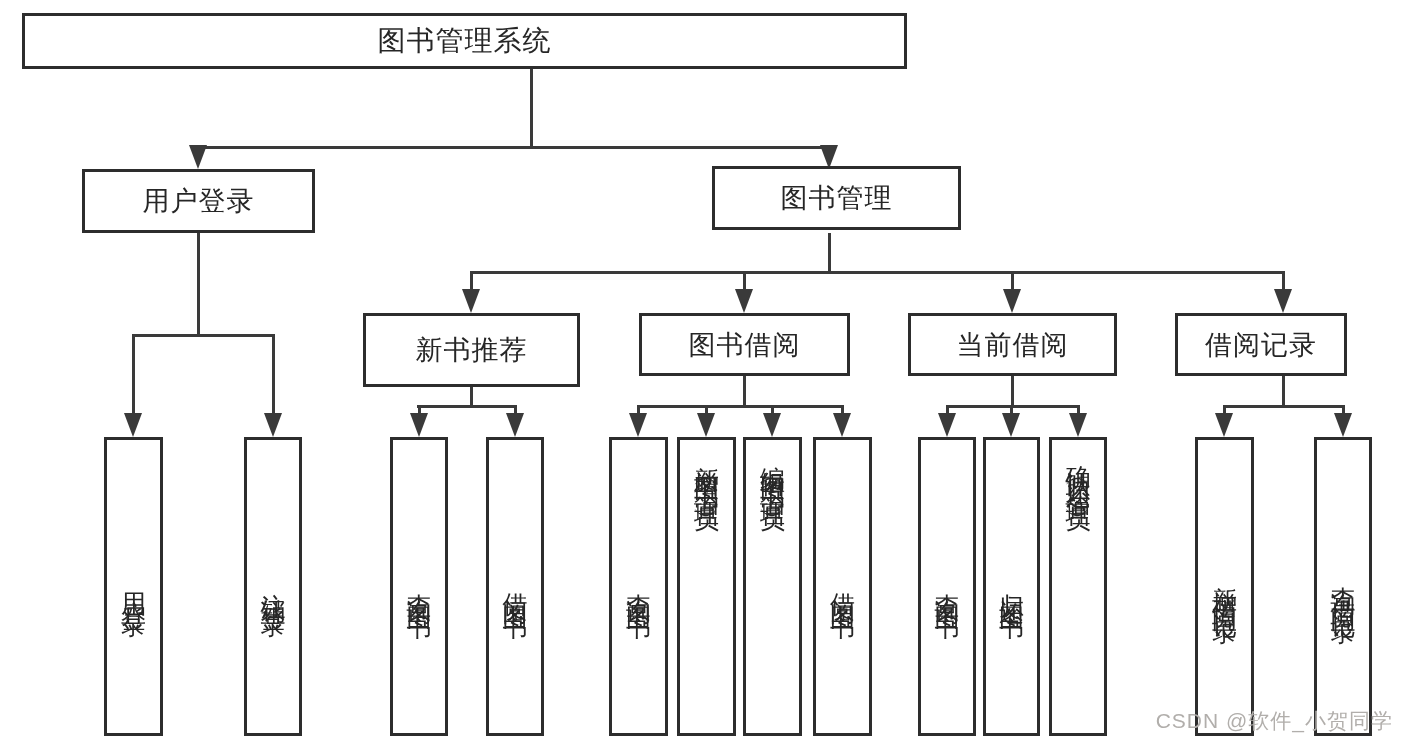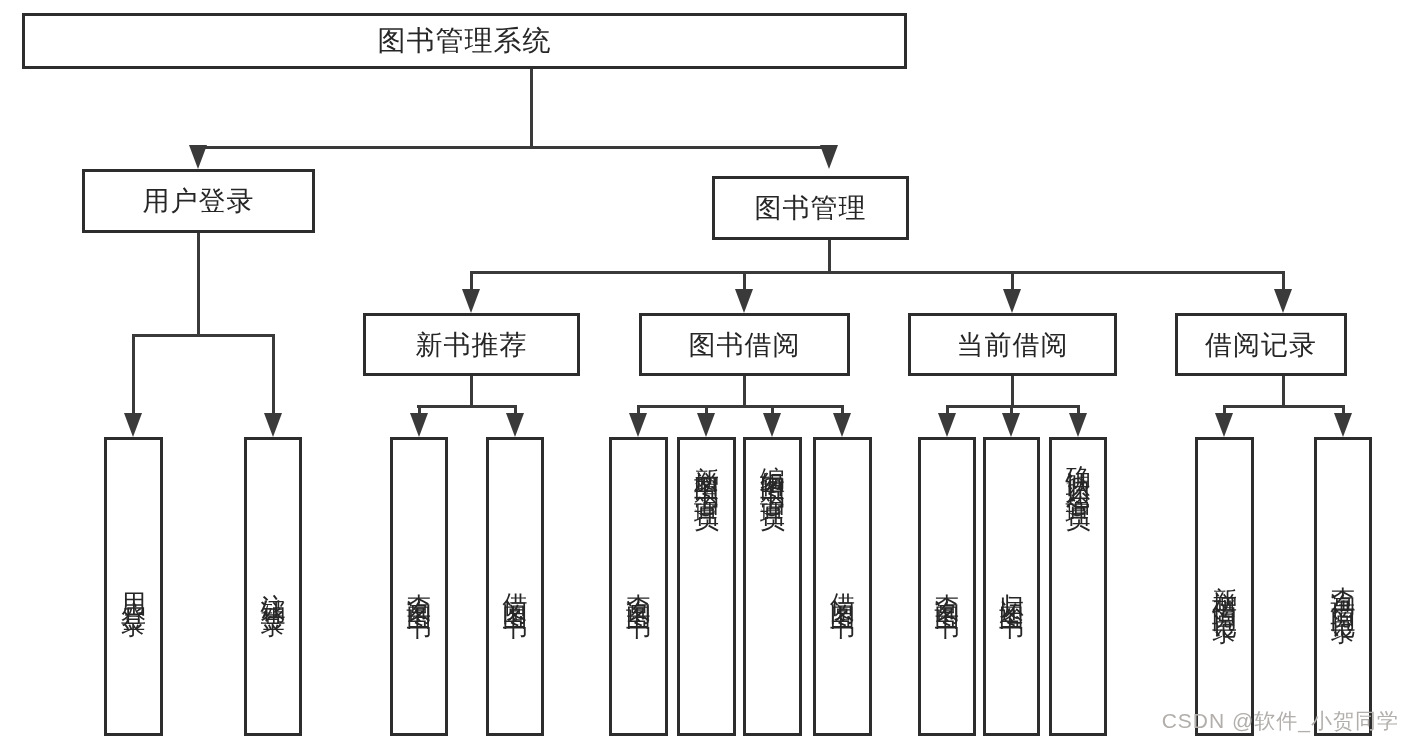--- a/index.html
+++ b/index.html
@@ -29,21 +29,21 @@
   }
   .leaf.top{align-items:flex-start;padding-top:6px;}
   .leaf.top span{letter-spacing:6px;}
   .line{position:absolute;background:var(--connector);}
   .arrow{
     position:absolute;width:0;height:0;
     border-left:9px solid transparent;border-right:9px solid transparent;
     border-top:24px solid var(--connector);
   }
   .watermark{
-    position:absolute;top:707px;right:6px;
+    position:absolute;top:707px;right:12px;
     font-size:21px;color:var(--watermark);letter-spacing:1px;white-space:nowrap;
   }
 </style>
 </head>
 <body>
 
 <div class="stage">
 
   <i class="line" style="left:530px;top:68px;width:2.5px;height:79px"></i>
   <i class="line" style="left:197px;top:146px;width:633px;height:2.5px"></i>
@@ -102,25 +102,25 @@
   <i class="line" style="left:1342px;top:405px;width:2.5px;height:12px"></i>
   <i class="arrow" style="left:1334px;top:413px"></i>
 
   <div class="node h-node" style="left:22px;top:13px;width:885px;height:56px;font-size:28px">
     <span>图书管理系统</span>
   </div>
 
   <div class="node h-node" style="left:82px;top:169px;width:233px;height:64px">
     <span>用户登录</span>
   </div>
-  <div class="node h-node" style="left:712px;top:176px;width:197px;height:64px">
+  <div class="node h-node" style="left:712px;top:166px;width:249px;height:64px">
     <span>图书管理</span>
   </div>
 
-  <div class="node h-node" style="left:363px;top:313px;width:217px;height:63px">
+  <div class="node h-node" style="left:363px;top:313px;width:217px;height:74px">
     <span>新书推荐</span>
   </div>
   <div class="node h-node" style="left:639px;top:313px;width:211px;height:63px">
     <span>图书借阅</span>
   </div>
   <div class="node h-node" style="left:908px;top:313px;width:209px;height:63px">
     <span>当前借阅</span>
   </div>
   <div class="node h-node" style="left:1175px;top:313px;width:172px;height:63px">
     <span>借阅记录</span>

